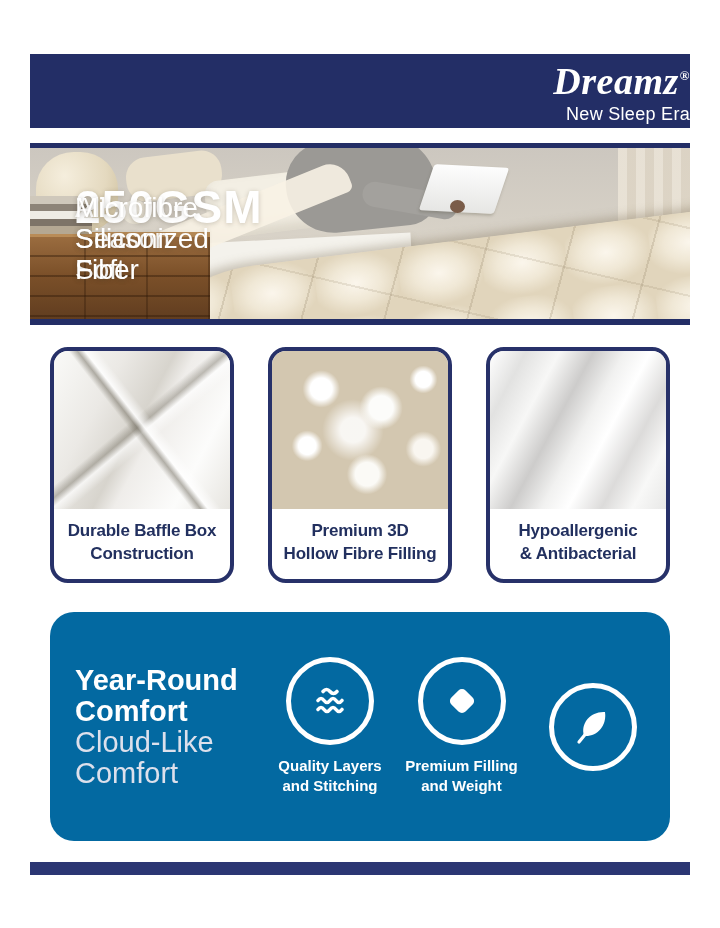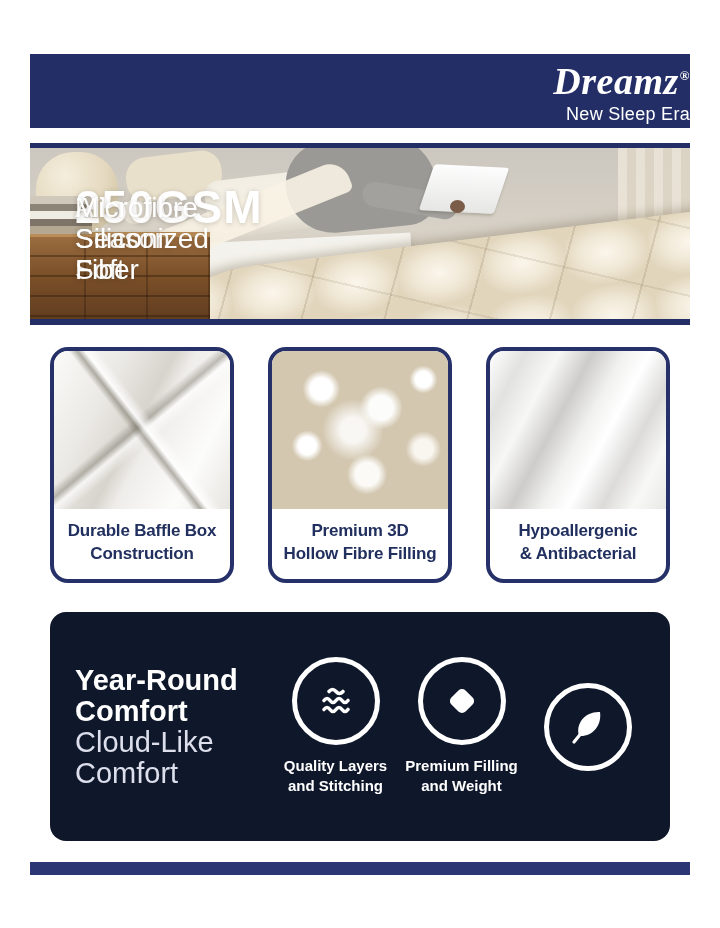--- a/index.html
+++ b/index.html
@@ -102,26 +102,26 @@
   }
   .img-smooth {
     background:linear-gradient(118deg, #ffffff 0%, #e2e2e1 14%, #f7f7f6 27%, #cdcccb 40%, #f1f1f0 52%, #ffffff 62%, #dcdbda 75%, #f8f8f7 87%, #e8e8e7 100%);
   }
   .card-caption { flex:1; display:flex; flex-direction:column; align-items:center;
     justify-content:center; text-align:center; color:#22305f; font-weight:700;
     font-size:17px; line-height:23px; letter-spacing:-.2px; padding-bottom:4px; }
 
   
   .comfort-panel { position:absolute; left:50px; top:612px; width:620px; height:229px;
-    background:#0f172a; border-radius:16px; display:flex; align-items:center;
+    background:#0369a1; border-radius:24px; display:flex; align-items:center;
     padding:0 14px 0 25px; color:#fff; }
   .panel-text { flex:0 0 192px; }
   .panel-title { font-weight:700; font-size:29px; line-height:31px; color:#ffffff; }
   .panel-subtitle { font-weight:400; font-size:29px; line-height:31px; color:#dde0ec; }
-  .panel-features { flex:1; display:flex; justify-content:center; align-items:center; }
+  .panel-features { flex:1; display:flex; justify-content:space-between; align-items:center; }
   .feature { display:flex; flex-direction:column; align-items:center; width:126px; }
   .feature-circle { width:88px; height:88px; border:5px solid #ffffff; border-radius:50%;
     display:flex; align-items:center; justify-content:center; }
   .feature-circle svg { width:48px; height:48px; }
   .feature-label { margin-top:11px; text-align:center; font-weight:700;
     font-size:15px; line-height:20px; color:#ffffff; }
 
   
   .bottom-bar { position:absolute; left:30px; top:862px; width:660px; height:13px;
     background:#2b3673; }

